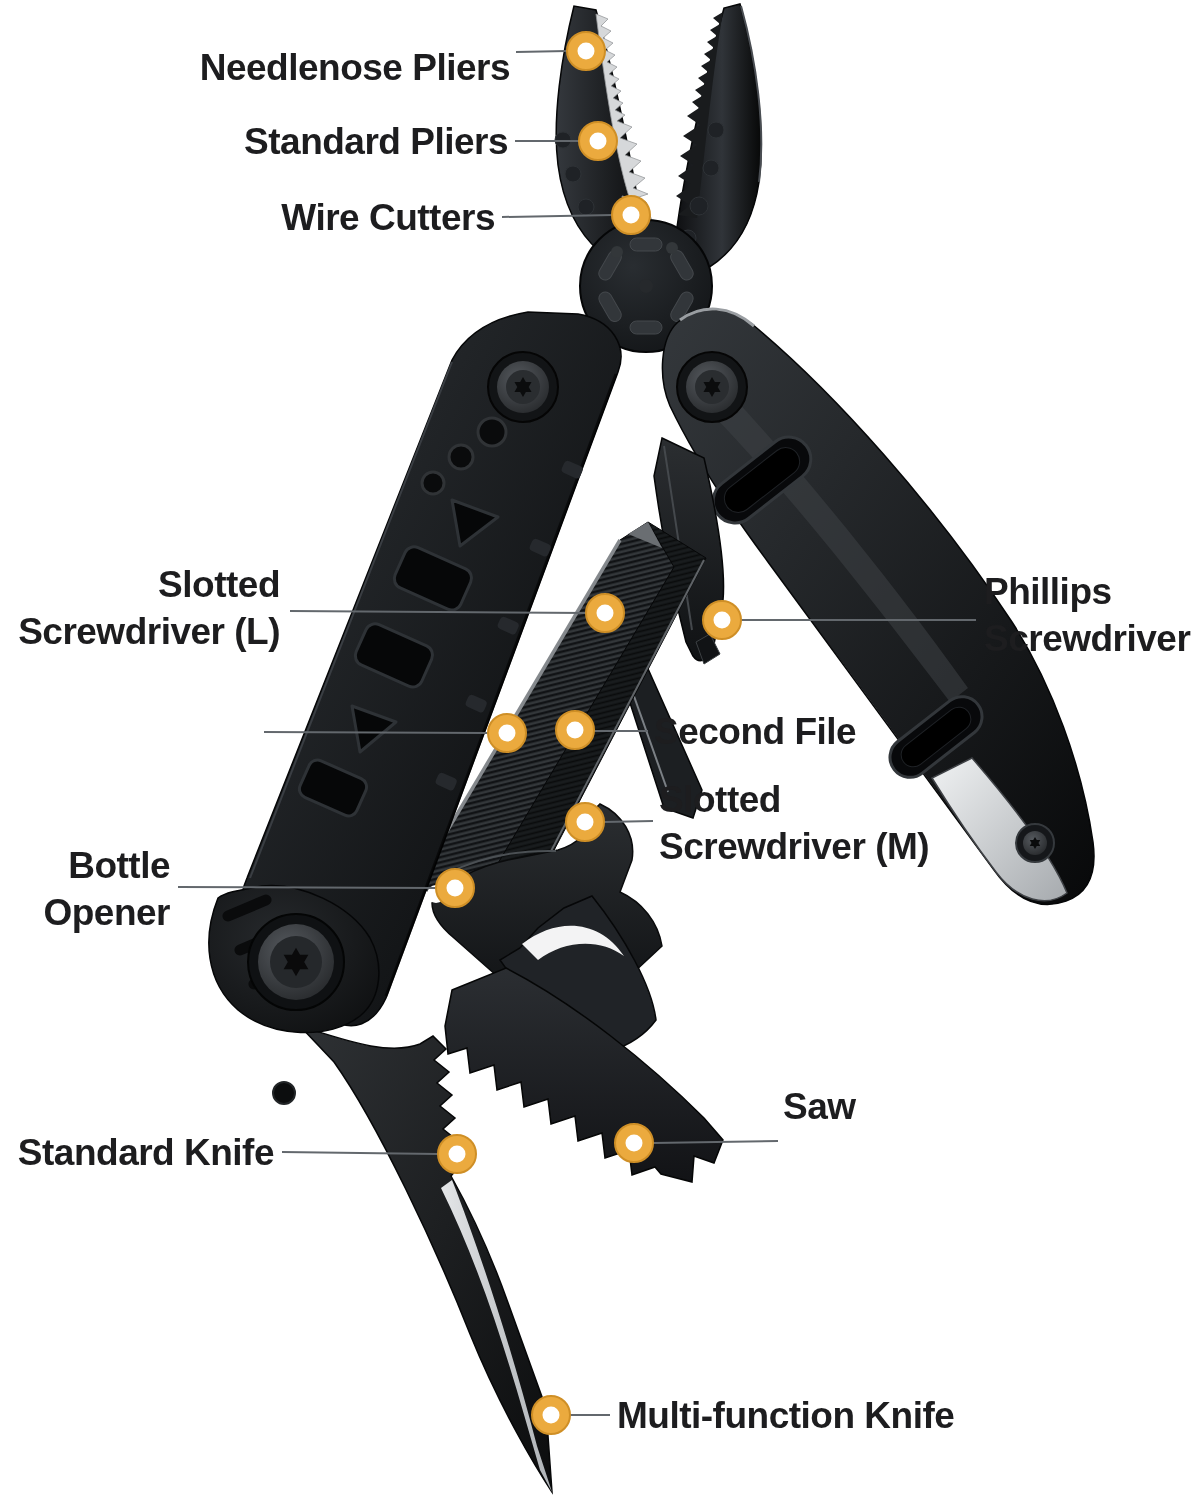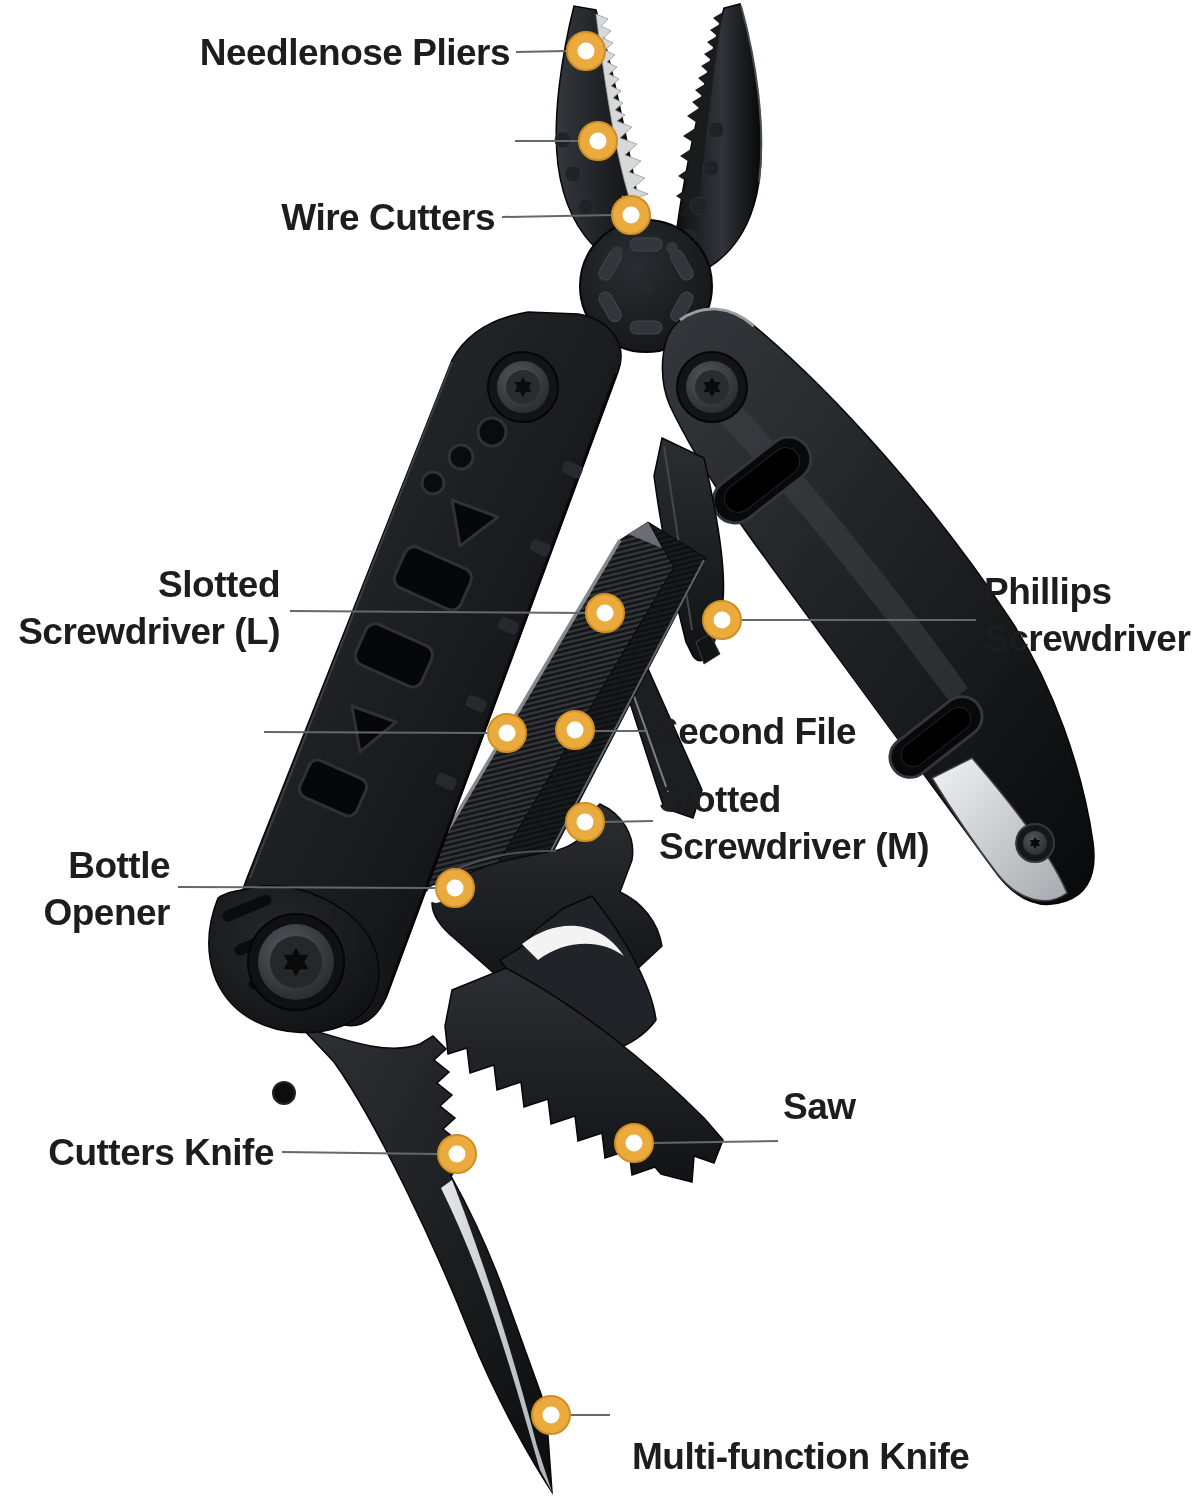--- a/index.html
+++ b/index.html
@@ -359,28 +359,29 @@
           <circle cx="634" cy="1143" r="19" fill="#ebaa3e"></circle>
           <circle cx="634" cy="1143" r="8.5" fill="#ffffff" stroke="none"></circle>
         </g>
     <g>
           <circle cx="551" cy="1415" r="19" fill="#ebaa3e"></circle>
           <circle cx="551" cy="1415" r="8.5" fill="#ffffff" stroke="none"></circle>
         </g>
   </g>
 </svg>
 
-  <div class="lbl r" style="right:687px; top:29px;">Needlenose Pliers</div>
+  <div class="lbl r" style="right:687px; top:44px;">Needlenose Pliers</div>
+  <div class="lbl r" style="right:689px; top:118px;">Standard Pliers</div>
   <div class="lbl r" style="right:702px; top:194px;">Wire Cutters</div>
   <div class="lbl r" style="right:917px; top:561px;">Slotted
 Screwdriver (L)</div>
   <div class="lbl" style="left:654px;  top:708px;">Second File</div>
   <div class="lbl" style="left:984px;  top:568px;">Phillips
 Screwdriver</div>
   <div class="lbl" style="left:659px;  top:776px;">Slotted
 Screwdriver (M)</div>
   <div class="lbl r" style="right:1027px;top:842px;margin-left:14px;">Bottle
 Opener</div>
-  <div class="lbl r" style="right:923px; top:1129px;">Cutters Knife</div>
+  <div class="lbl r" style="right:923px; top:1129px;">Standard Knife</div>
   <div class="lbl" style="left:783px;  top:1083px;">Saw</div>
-  <div class="lbl" style="left:632px;  top:1392px;margin-top:41px;">Multi-function Knife</div>
+  <div class="lbl" style="left:617px;  top:1392px;">Multi-function Knife</div>
 
 </div>
 
 </body></html>

